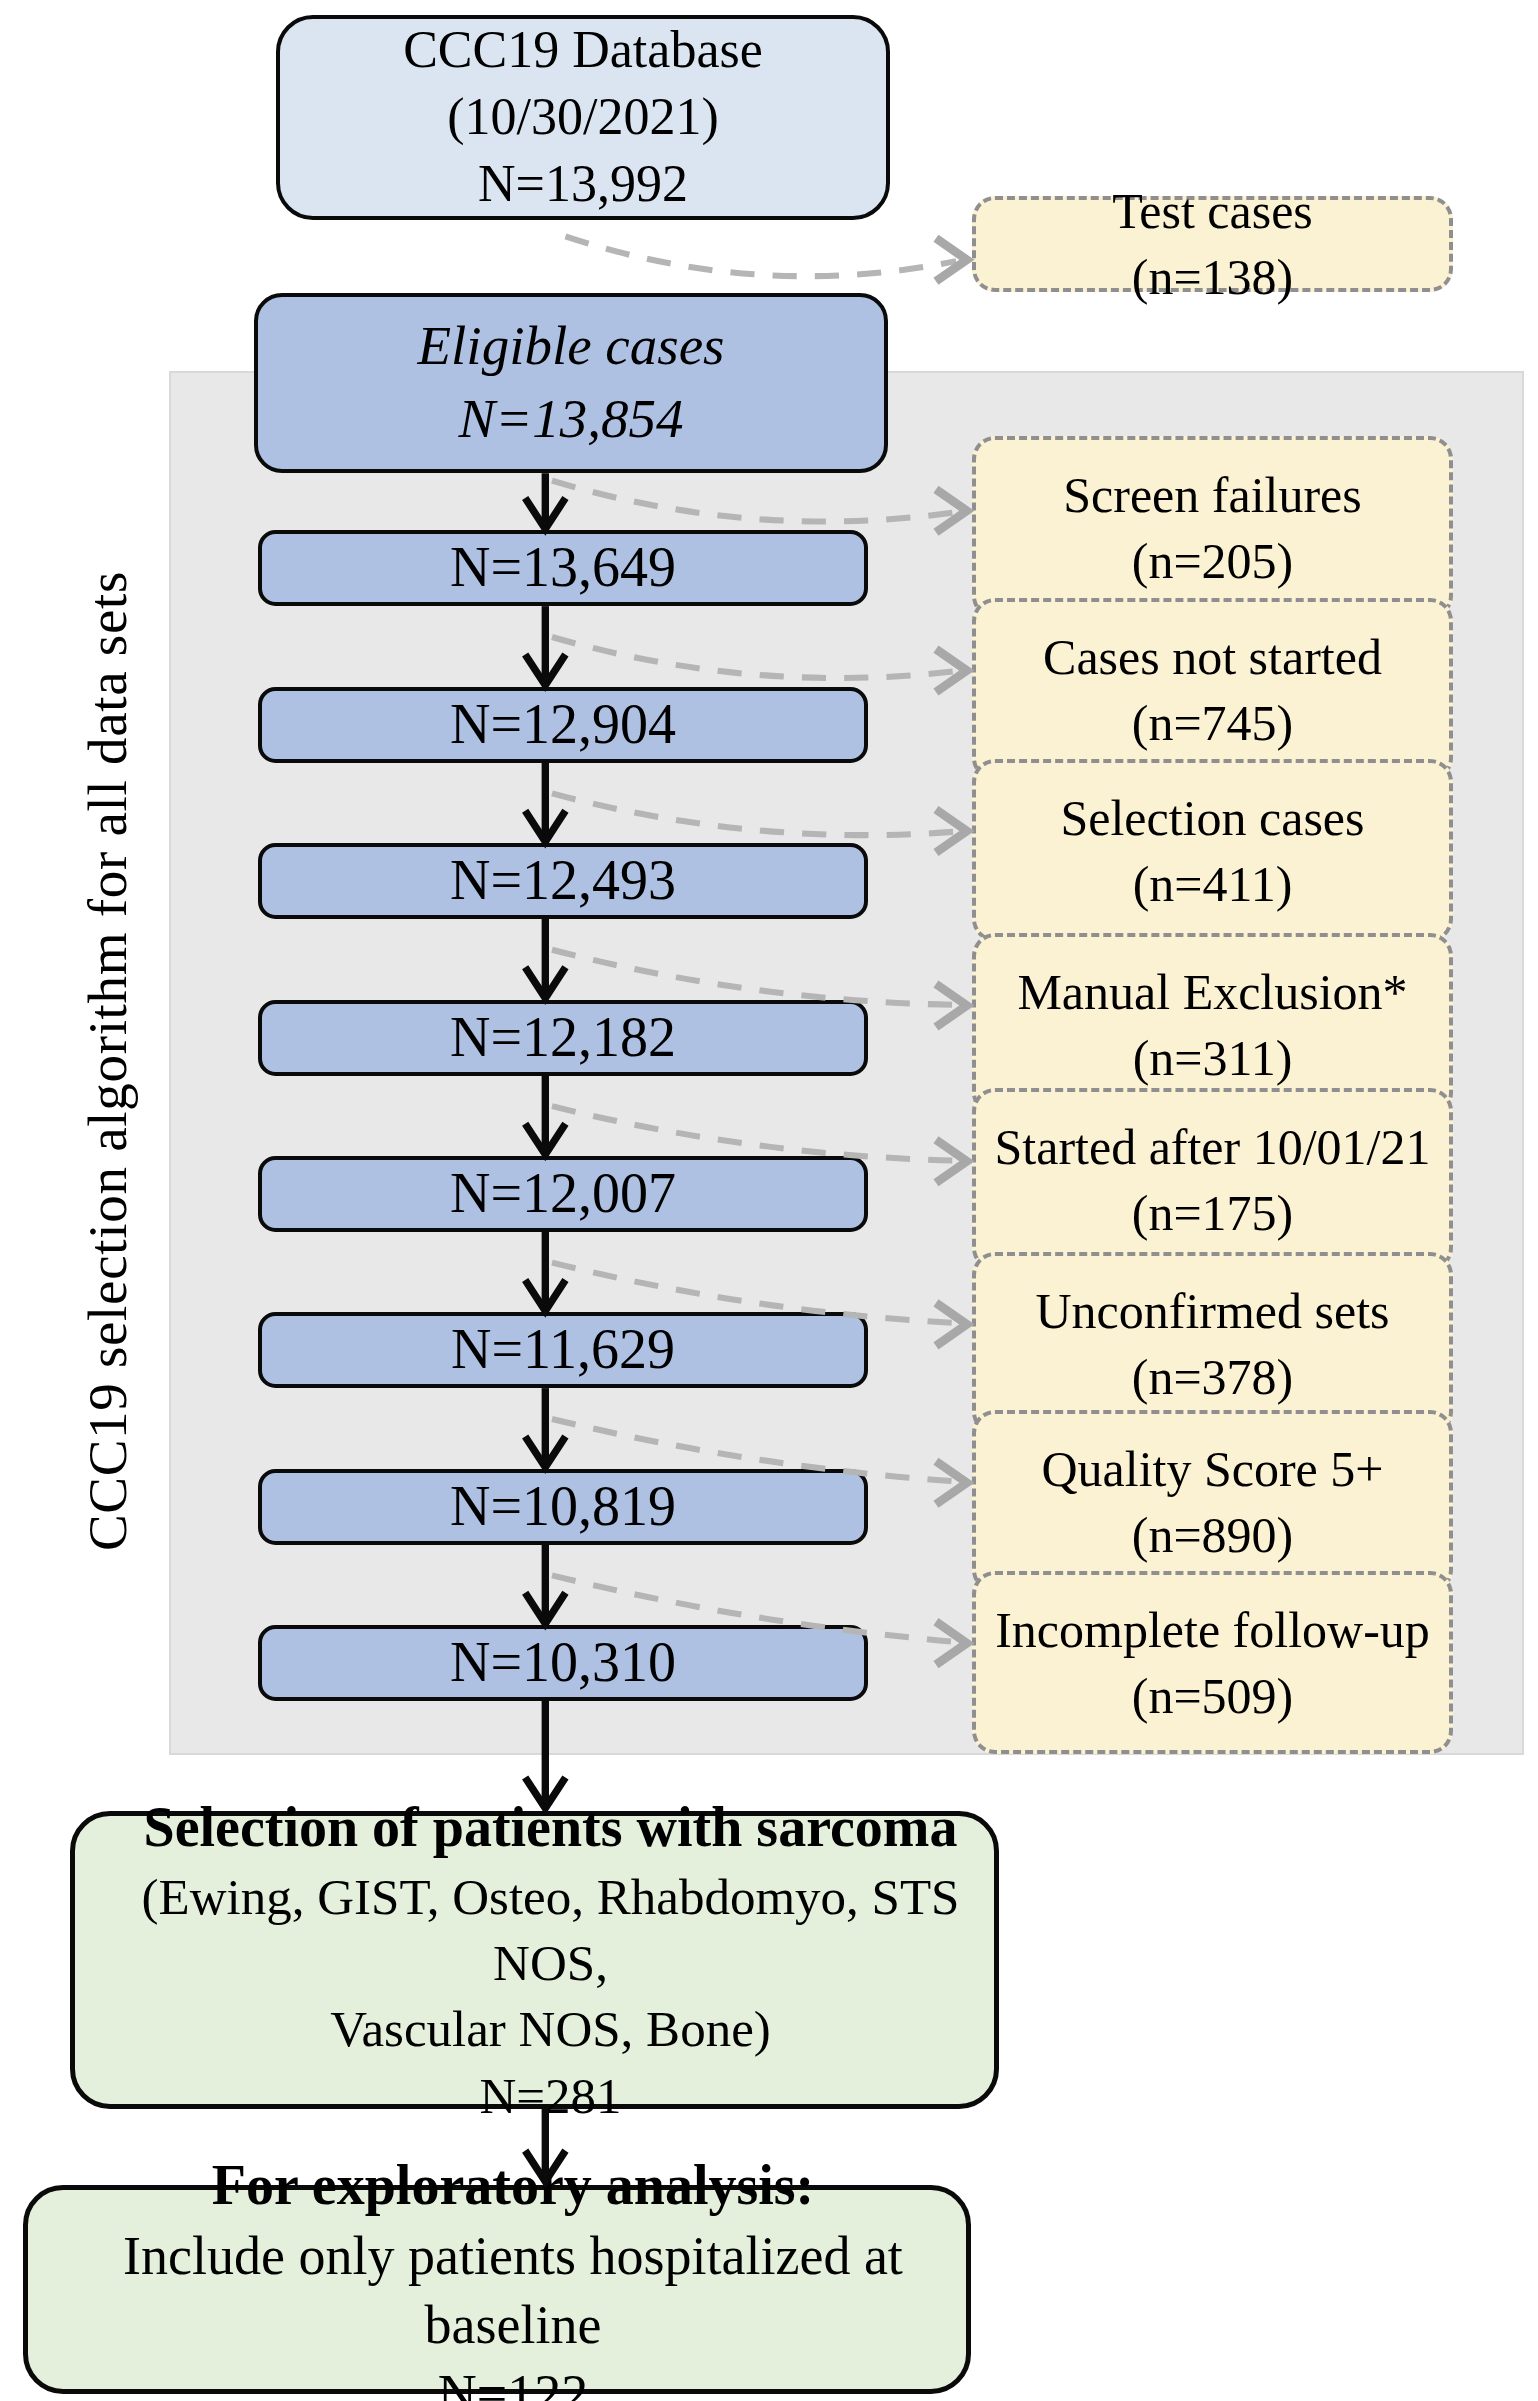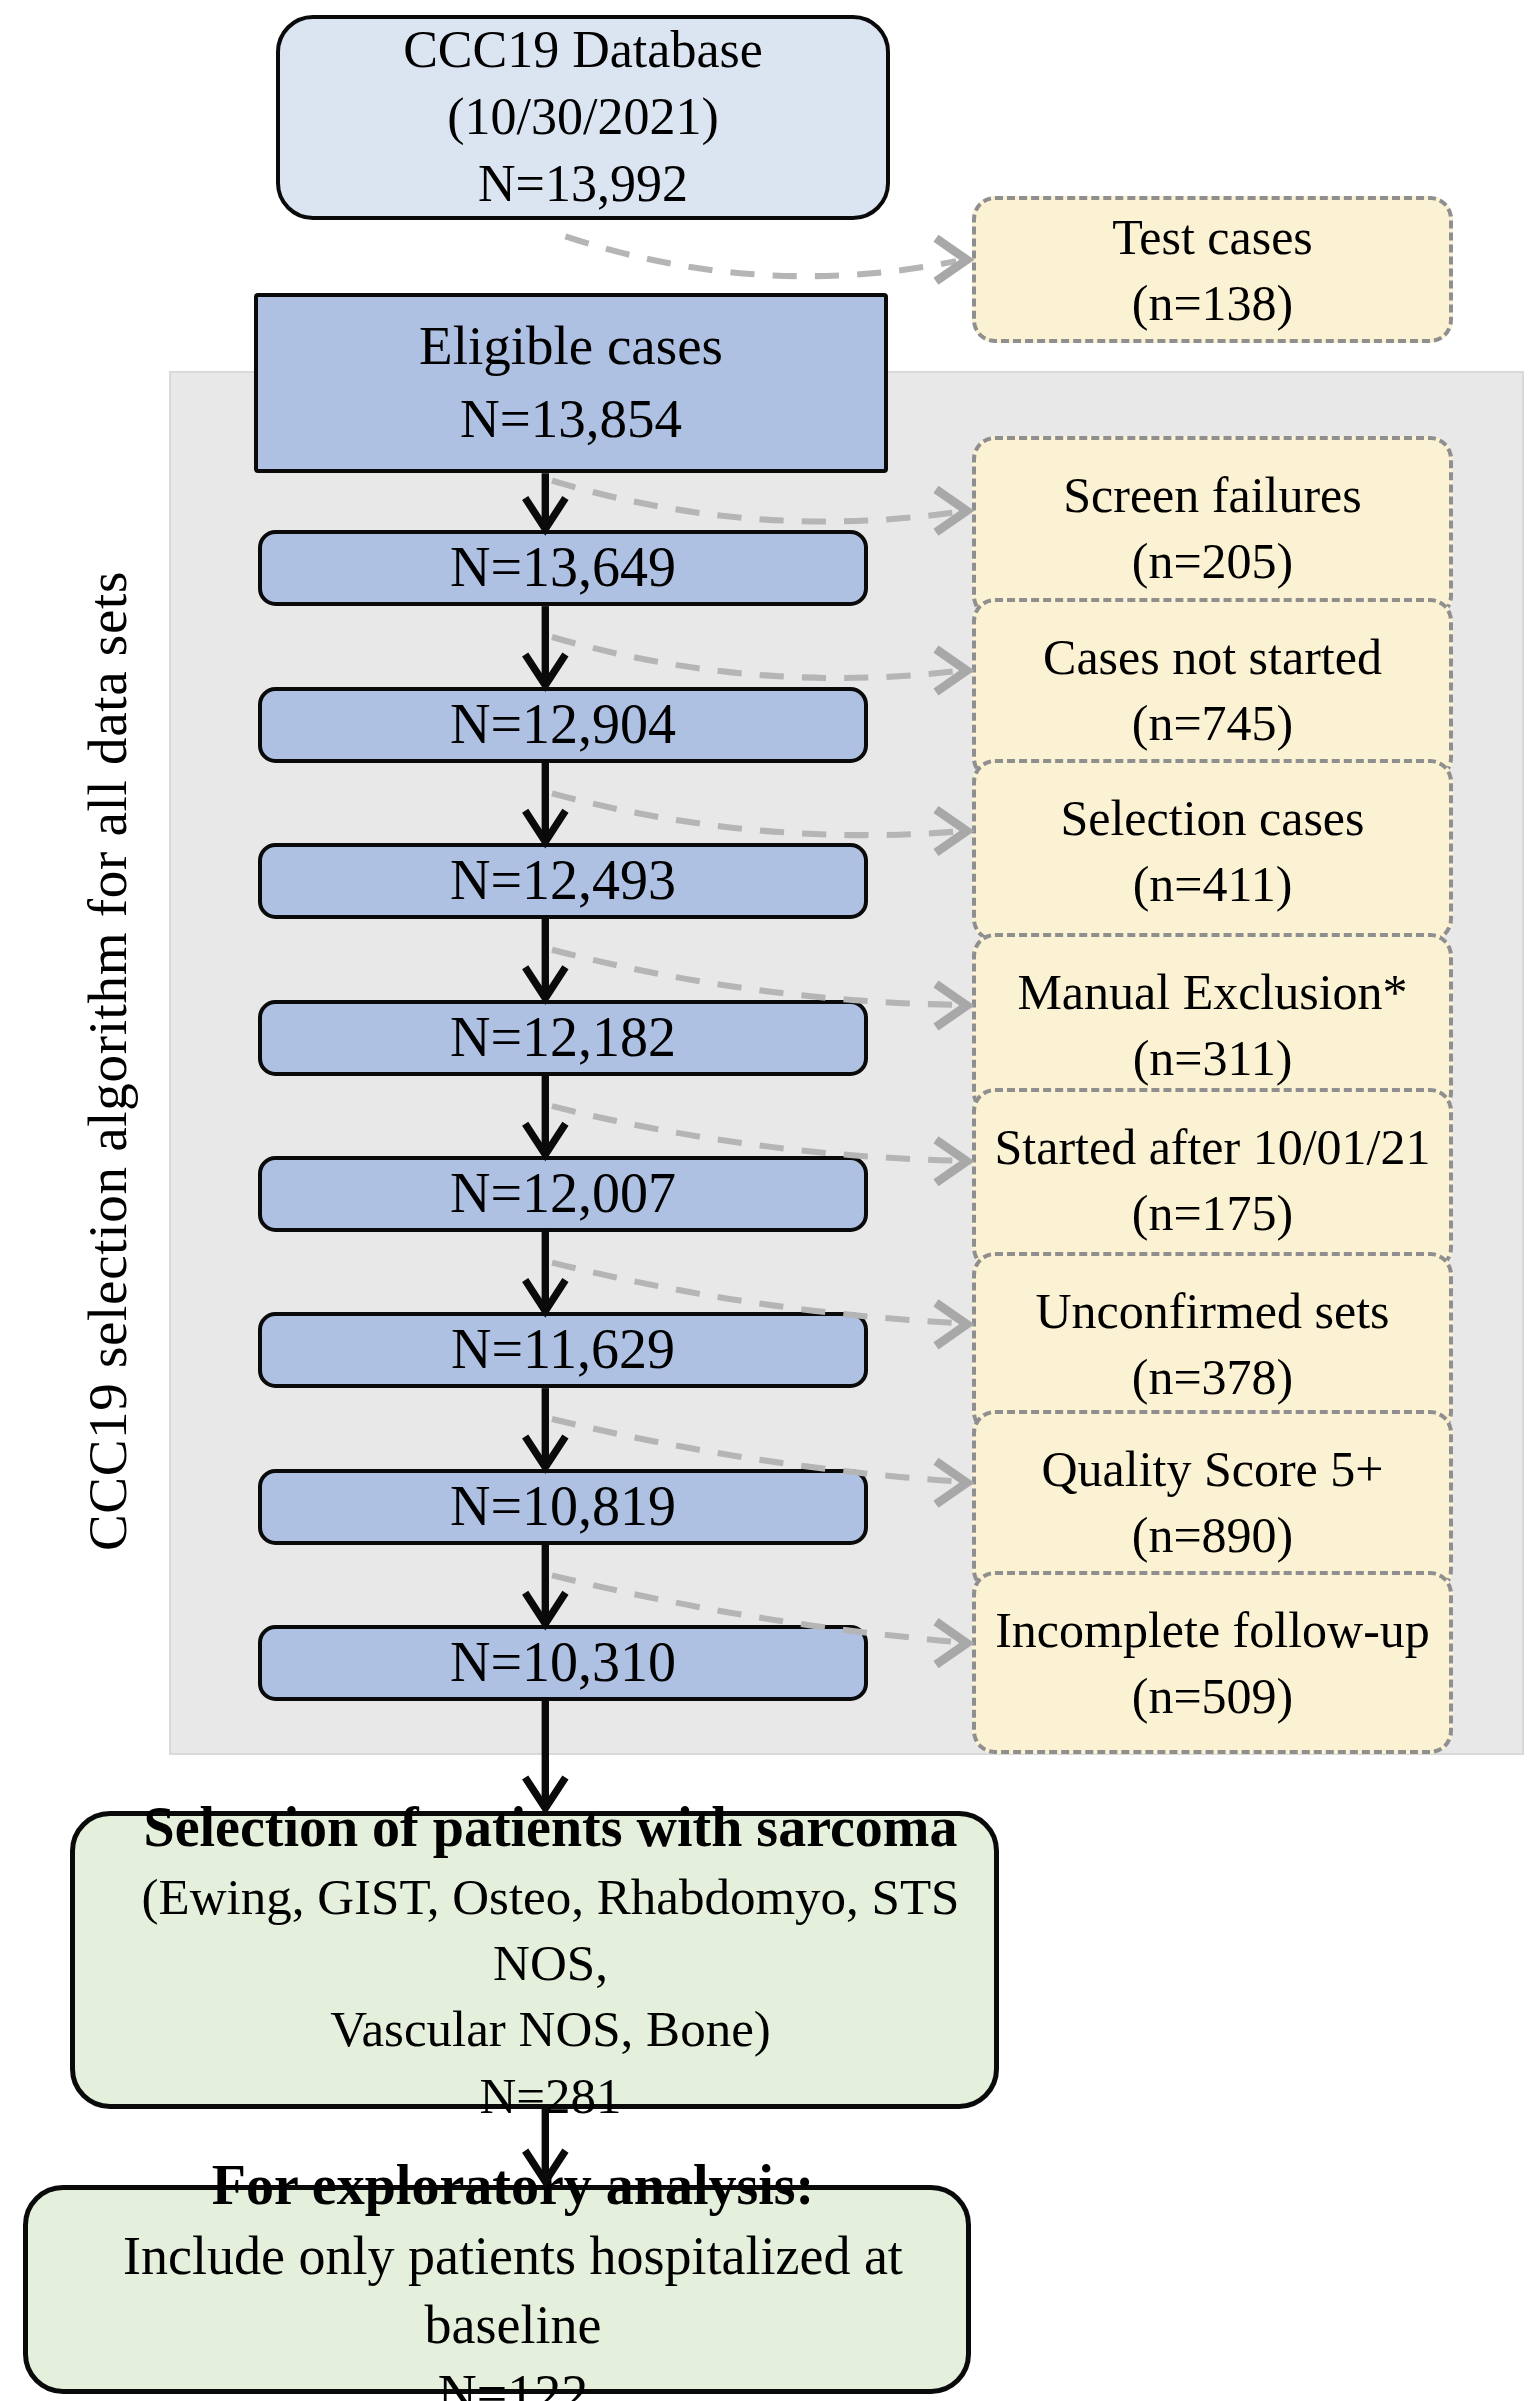--- a/index.html
+++ b/index.html
@@ -33,33 +33,33 @@
     text-align:center;line-height:1.28;
   }
   .source{
     left:232px;top:14.8px;width:614px;height:205px;
     background:var(--source-box-fill);border:4px solid var(--border-black);
     border-radius:37px;font-size:52px;margin-left:44px;
   }
   .eligible{
     left:254px;top:293px;width:634px;height:180px;
     background:var(--step-box-fill);border:4.7px solid var(--border-black);
-    border-radius:4px;font-size:55px;line-height:1.32;
+    border-radius:28px;font-size:55px;line-height:1.32;font-style:italic;
   }
   .step{
     left:258px;width:610px;height:76px;
     background:var(--step-box-fill);border:4.7px solid var(--border-black);
     border-radius:17.5px;font-size:56px;
   }
   .excl{
     left:972px;width:481px;height:183px;
     background:var(--exclusion-box-fill);border:4px dashed var(--dashed-gray);
     border-radius:23px;font-size:50px;line-height:1.32;
   }
-  .test{top:196px;height:147px;justify-content:center;}
+  .test{top:196px;height:96px;justify-content:center;}
   .green{
     background:var(--result-box-fill);border:5.4px solid var(--border-black);
     border-radius:40px;
     padding-left:32px;
   }
   .green1{left:70px;top:1811px;width:929px;height:298px;font-size:51px;line-height:1.3;}
   .green2{left:23px;top:2185px;width:948px;height:209px;font-size:54px;line-height:1.28;}
   .bold-title{font-weight:bold;font-size:56px;}
   .overlay{position:absolute;left:0;top:0;pointer-events:none;}
   .black-arrow line,.black-arrow path{stroke:var(--border-black);stroke-width:11;fill:none;}

